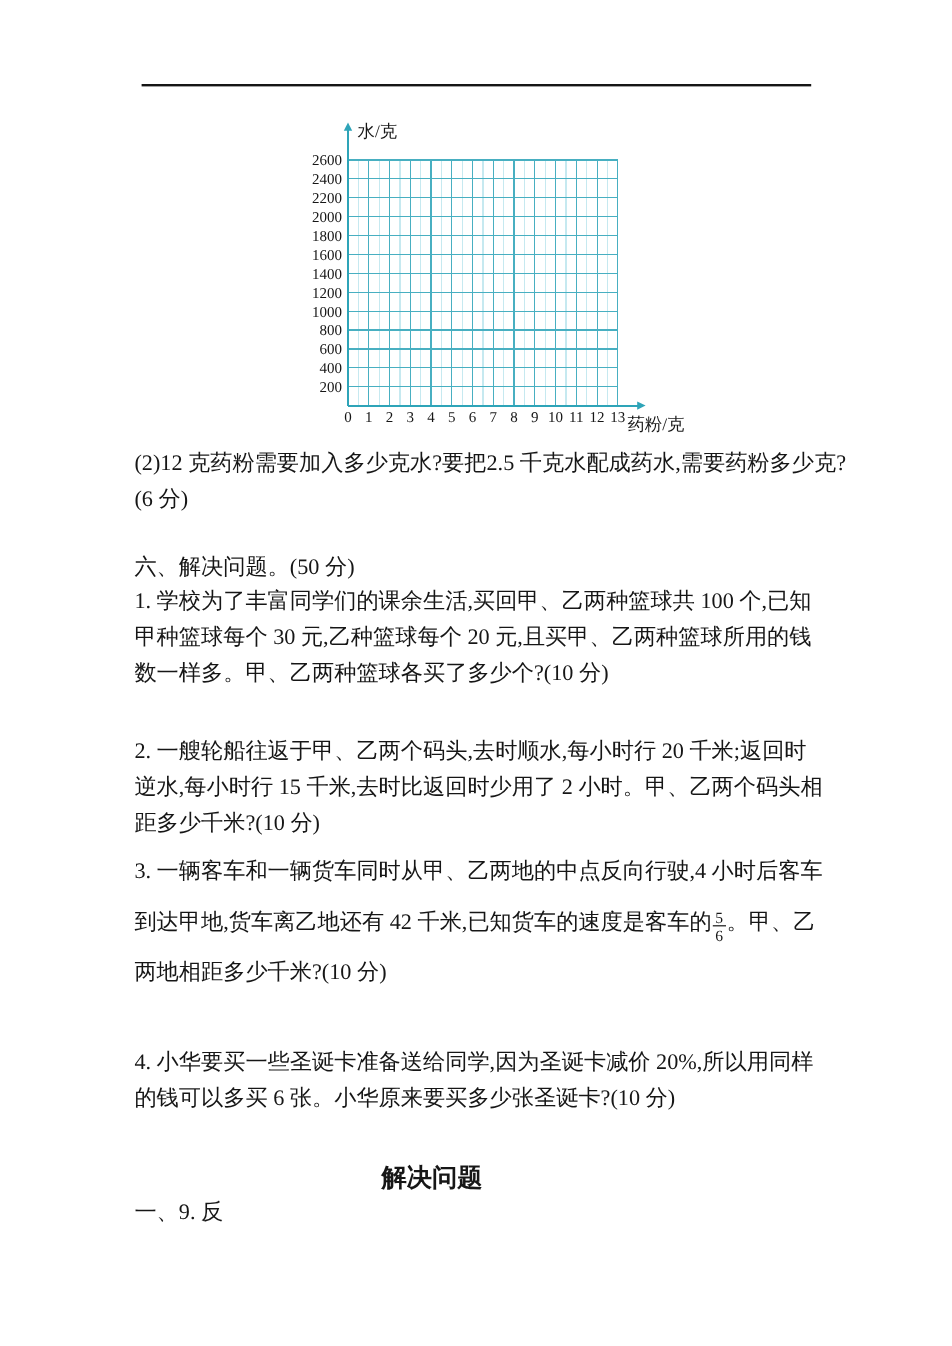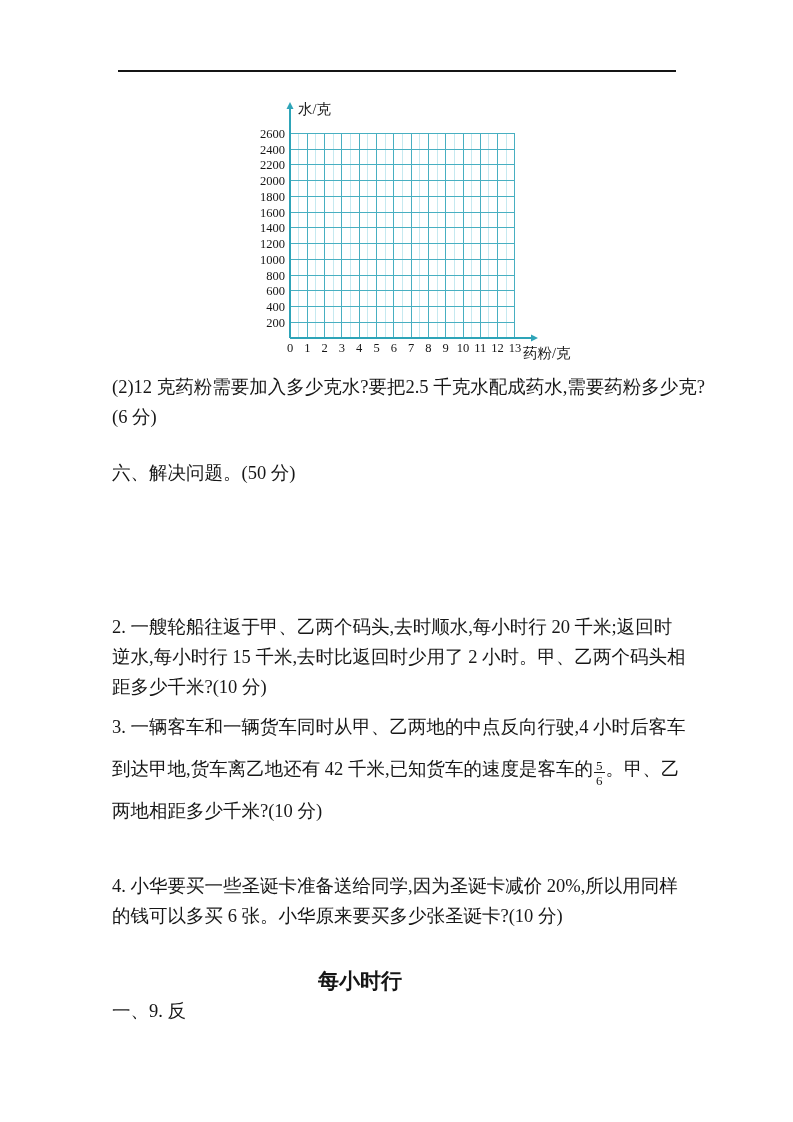--- a/index.html
+++ b/index.html
@@ -113,24 +113,25 @@
           <text x="68" y="26" text-anchor="start" font-size="14.5" fill="#161616">水/克</text>
           <text x="292.9" y="270" text-anchor="start" font-size="14.5" fill="#161616">药粉/克</text>
         </g>
       </svg>
   </div>
 
   <p class="body-text p-sub">(2)12 克药粉需要加入多少克水?要把2.5 千克水配成药水,需要药粉多少克?(6 分)</p>
 
   <p class="body-text section-header">六、解决问题。(50 分)</p>
 
+  <p class="body-text q1">1. 学校为了丰富同学们的课余生活,买回甲、乙两种篮球共 100 个,已知甲种篮球每个 30 元,乙种篮球每个 20 元,且买甲、乙两种篮球所用的钱数一样多。甲、乙两种篮球各买了多少个?(10 分)</p>
 
   <p class="body-text q2">2. 一艘轮船往返于甲、乙两个码头,去时顺水,每小时行 20 千米;返回时逆水,每小时行 15 千米,去时比返回时少用了 2 小时。甲、乙两个码头相距多少千米?(10 分)</p>
 
   <p class="body-text q3"><span>3. 一辆客车和一辆货车同时从甲、乙两地的中点反向行驶,4 小时后客车到达甲地,货车离乙地还有 42 千米,已知货车的速度是客车的</span><span class="frac"><span class="num">5</span><span class="den">6</span></span><span>。甲、乙两地相距多少千米?(10 分)</span></p>
 
   <p class="body-text q4">4. 小华要买一些圣诞卡准备送给同学,因为圣诞卡减价 20%,所以用同样的钱可以多买 6 张。小华原来要买多少张圣诞卡?(10 分)</p>
 
-  <div class="answers-title">每小时行</div>
+  <div class="answers-title">解决问题</div>
 
   <p class="body-text answer-item">一、9. 反</p>
 
 </div>
 
 </body></html>

